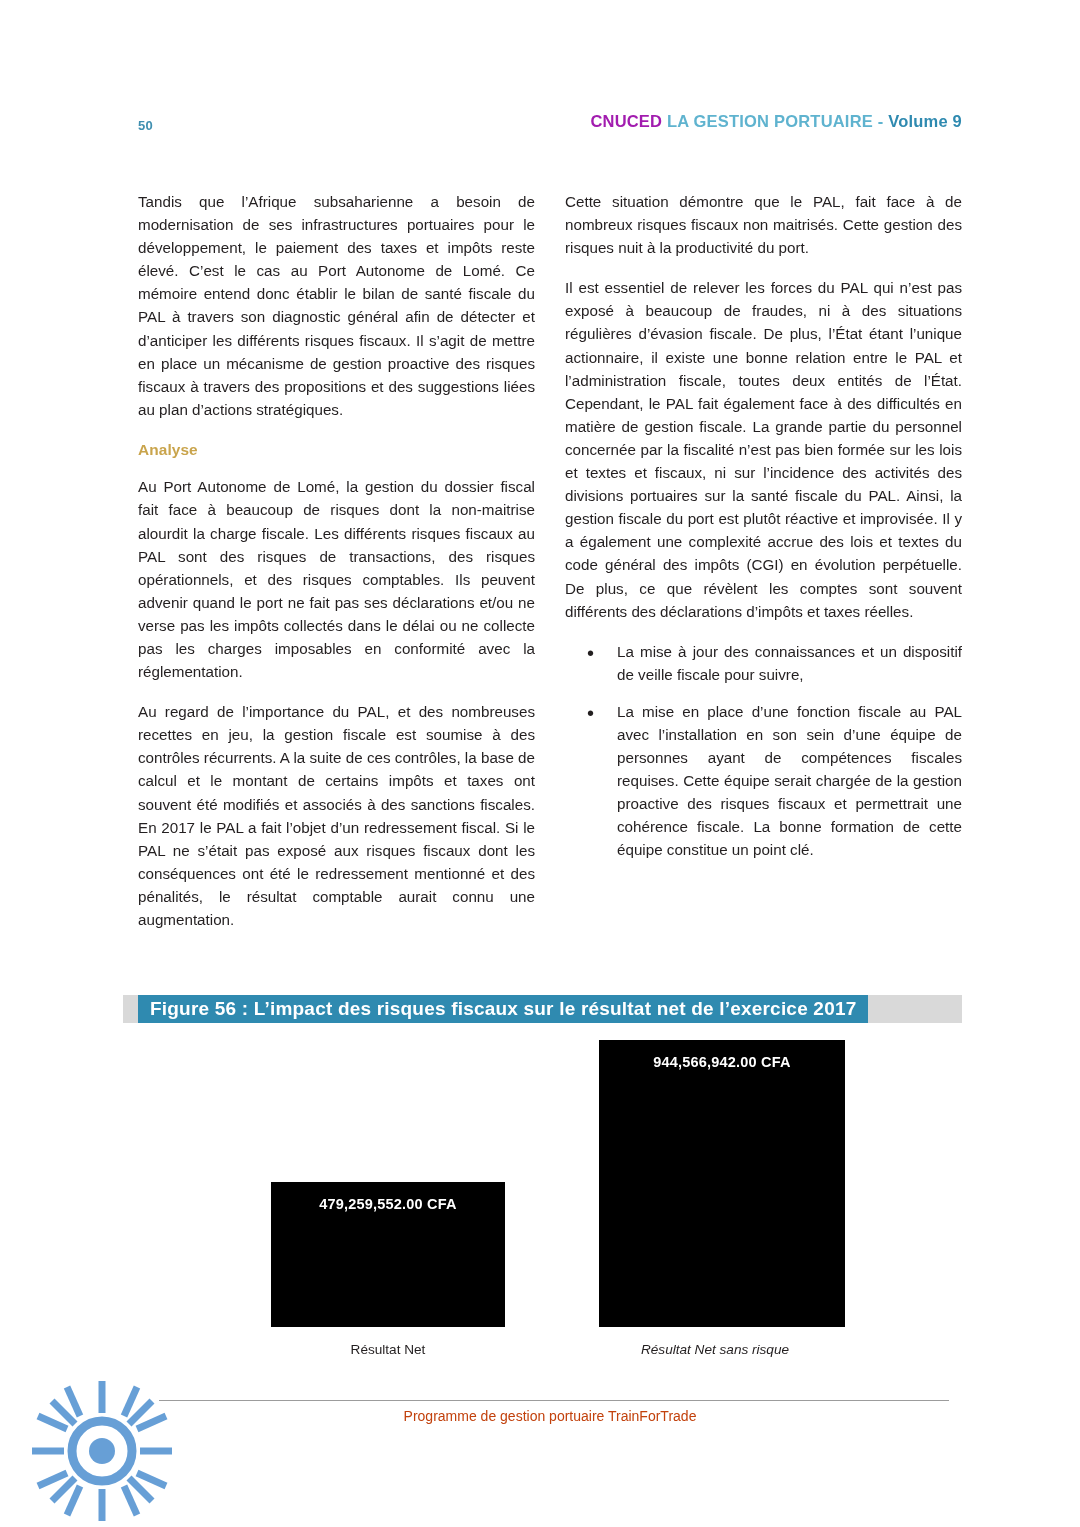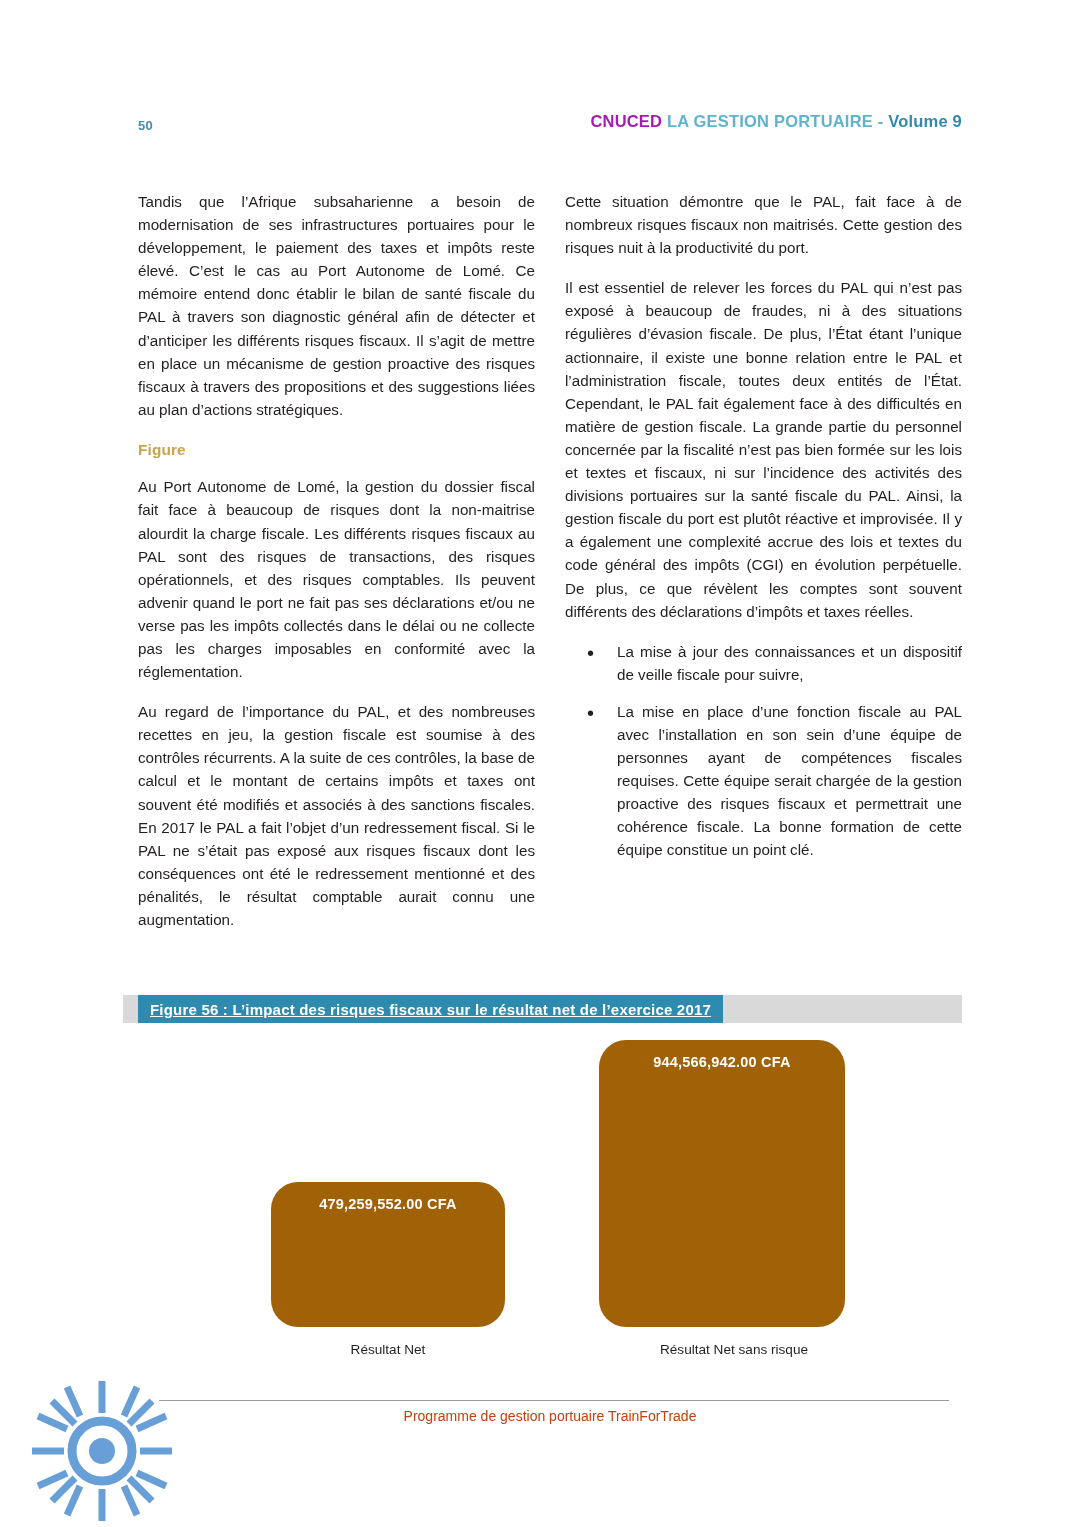--- a/index.html
+++ b/index.html
@@ -114,40 +114,38 @@
     left: 128px;
     top: 0;
     height: 28px;
     background: #2f8ab0;
     display: flex;
     align-items: center;
     padding: 0 12px;
     box-sizing: border-box;
   }
   .fig-caption-strip span {
-    font-size: 15px;
+    font-size: 19px;
     font-weight: bold;
     color: #ffffff;
     letter-spacing: 0.2px;
     white-space: nowrap;
-    text-decoration: underline;
   }
 
   .chart {
     position: absolute;
     left: 128px;
     top: 45px;
     width: 824px;
     height: 325px;
   }
   .bar {
     position: absolute;
     bottom: 38px;
-    background: #a16207;
-    border-radius: 27px;
+    background: #000000;
   }
   .bar .bar-label {
     position: absolute;
     top: 14px;
     left: 0;
     width: 100%;
     text-align: center;
     color: #ffffff;
     font-size: 14.5px;
     font-weight: bold;
@@ -218,21 +216,21 @@
     <div class="page-num">50</div>
     <div class="header-title">
       <span class="brand">CNUCED</span>
       <span class="mid">LA GESTION PORTUAIRE -</span>
       <span class="vol">Volume 9</span>
     </div>
   </div>
 
   <div class="col left">
     <p>Tandis que l’Afrique subsaharienne a besoin de modernisation de ses infrastructures portuaires pour le développement, le paiement des taxes et impôts reste élevé. C’est le cas au Port Autonome de Lomé. Ce mémoire entend donc établir le bilan de santé fiscale du PAL à travers son diagnostic général afin de détecter et d’anticiper les différents risques fiscaux. Il s’agit de mettre en place un mécanisme de gestion proactive des risques fiscaux à travers des propositions et des suggestions liées au plan d’actions stratégiques.</p>
-    <div class="subhead">Figure</div>
+    <div class="subhead">Analyse</div>
     <p>Au Port Autonome de Lomé, la gestion du dossier fiscal fait face à beaucoup de risques dont la non-maitrise alourdit la charge fiscale. Les différents risques fiscaux au PAL sont des risques de transactions, des risques opérationnels, et des risques comptables. Ils peuvent advenir quand le port ne fait pas ses déclarations et/ou ne verse pas les impôts collectés dans le délai ou ne collecte pas les charges imposables en conformité avec la réglementation.</p>
     <p>Au regard de l’importance du PAL, et des nombreuses recettes en jeu, la gestion fiscale est soumise à des contrôles récurrents. A la suite de ces contrôles, la base de calcul et le montant de certains impôts et taxes ont souvent été modifiés et associés à des sanctions fiscales. En 2017 le PAL a fait l’objet d’un redressement fiscal. Si le PAL ne s’était pas exposé aux risques fiscaux dont les conséquences ont été le redressement mentionné et des pénalités, le résultat comptable aurait connu une augmentation.</p>
   </div>
 
   <div class="col right">
     <p>Cette situation démontre que le PAL, fait face à de nombreux risques fiscaux non maitrisés. Cette gestion des risques nuit à la productivité du port.</p>
     <p>Il est essentiel de relever les forces du PAL qui n’est pas exposé à beaucoup de fraudes, ni à des situations régulières d’évasion fiscale. De plus, l’État étant l’unique actionnaire, il existe une bonne relation entre le PAL et l’administration fiscale, toutes deux entités de l’État. Cependant, le PAL fait également face à des difficultés en matière de gestion fiscale. La grande partie du personnel concernée par la fiscalité n’est pas bien formée sur les lois et textes et fiscaux, ni sur l’incidence des activités des divisions portuaires sur la santé fiscale du PAL. Ainsi, la gestion fiscale du port est plutôt réactive et improvisée. Il y a également une complexité accrue des lois et textes du code général des impôts (CGI) en évolution perpétuelle. De plus, ce que révèlent les comptes sont souvent différents des déclarations d’impôts et taxes réelles.</p>
     <ul class="reco">
       <li>La mise à jour des connaissances et un dispositif de veille fiscale pour suivre,</li>
       <li>La mise en place d’une fonction fiscale au PAL avec l’installation en son sein d’une équipe de personnes ayant de compétences fiscales requises. Cette équipe serait chargée de la gestion proactive des risques fiscaux et permettrait une cohérence fiscale. La bonne formation de cette équipe constitue un point clé.</li>
@@ -248,21 +246,21 @@
     <div class="chart">
 
       <div class="bar" style="left:133px; width:234px; height:145px;">
         <div class="bar-label">479,259,552.00 CFA</div>
       </div>
       <div class="cat-label" style="left:133px; width:234px;">Résultat Net</div>
 
       <div class="bar" style="left:461px; width:246px; height:287px;">
         <div class="bar-label">944,566,942.00 CFA</div>
       </div>
-      <div class="cat-label" style="left:473px; width:246px;">Résultat Net sans risque</div>
+      <div class="cat-label" style="left:454px; width:246px;font-style:italic;">Résultat Net sans risque</div>
     </div>
   </div>
 
   <div class="footer-rule"></div>
   <div class="footer-text">Programme de gestion portuaire  TrainForTrade</div>
 
   <div class="watermark">
     <svg class="wm-sun" viewBox="0 0 148 148">
       <g fill="#4d8fd0" opacity="0.85">
         <circle cx="74" cy="74" r="30" fill="none" stroke="#4d8fd0" stroke-width="9"></circle>

